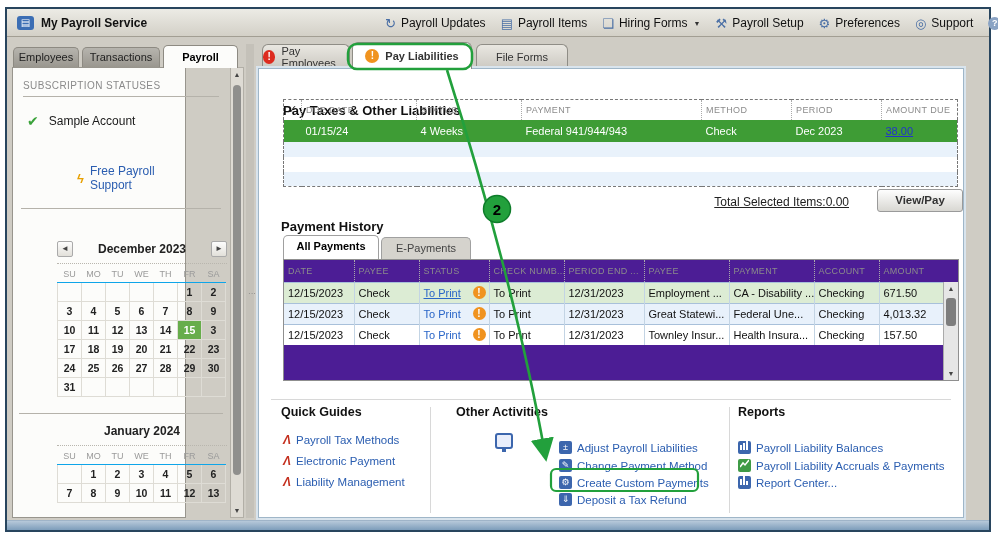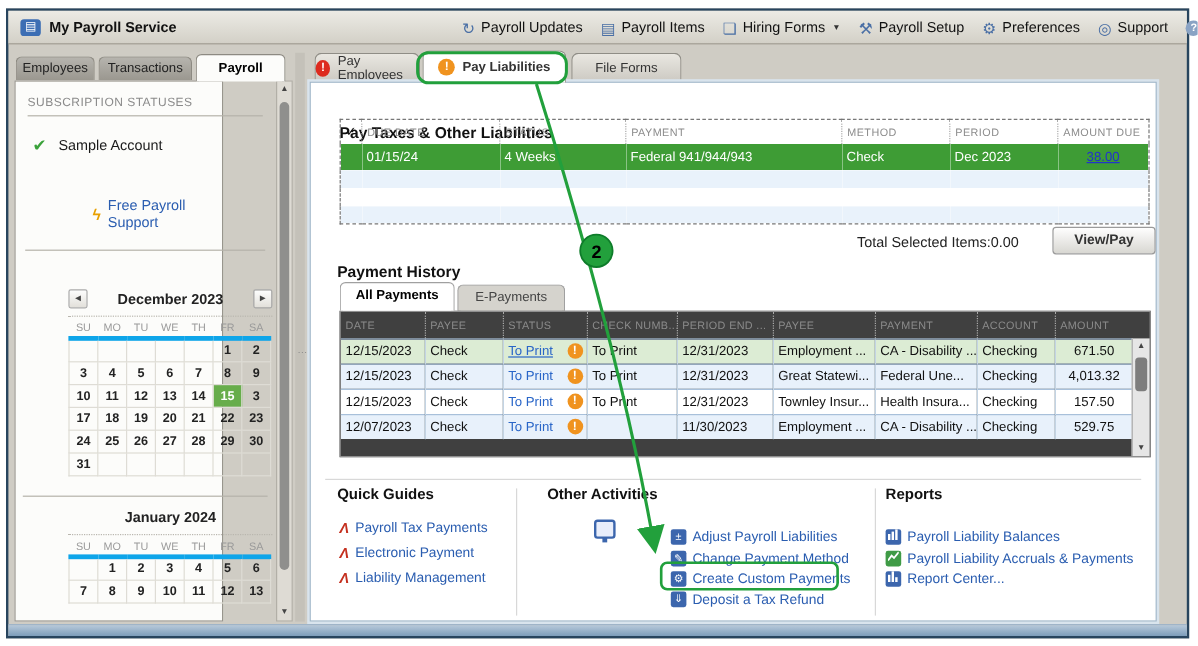--- a/index.html
+++ b/index.html
@@ -55,21 +55,21 @@
   .cal-hd { position:relative; height:20px; }
   .cal-title { text-align:center; font-size:12px; font-weight:bold; color:#222; line-height:18px; }
   .cal-btn { position:absolute; top:1px; width:16px; height:16px; border:1px solid #aaa;
              background:linear-gradient(#fdfdfd,#e2e0da); border-radius:2px; font-size:8px;
              color:#444; text-align:center; line-height:14px; cursor:pointer; }
   .cal-dotted { border-top:1px dotted #b9b6ae; margin:3px 0 2px; }
   table.calgrid { border-collapse:collapse; width:168px; table-layout:fixed; }
   table.calgrid td { width:24px; height:19px; text-align:center; font-size:10.5px; font-weight:bold;
                      color:#222; border:1px solid #dedcd5; }
   table.calgrid tr.wk td { font-weight:normal; color:#9a9a9a; font-size:9px; border:none;
-                           border-bottom:4px solid #0ea5e9; height:16px; }
+                           border-bottom:1px solid #0ea5e9; height:16px; }
   table.calgrid td.sel { background:#67ad4b; color:#fff; }
 
   
   .s-scroll { position:absolute; left:218px; top:23px; width:14px; height:451px;
               background:#dedbd4; border:1px solid #b2afa7; }
   .sc-arr { position:absolute; left:0; width:12px; height:13px; font-size:7px; color:#444;
             text-align:center; line-height:13px; cursor:pointer; }
   .s-thumb { position:absolute; left:2px; top:17px; width:8px; height:390px;
              background:#8f8f8d; border-radius:4px; cursor:grab; }
 
@@ -99,37 +99,37 @@
                table-layout:fixed; border:1px dashed #777; font-size:11px; }
   table.liab th { height:20px; font-size:9px; color:#8b8b8b; font-weight:normal; text-align:left;
                   padding:0 4px; letter-spacing:.4px; border-left:1px dotted #aaa; white-space:nowrap;
                   overflow:hidden; }
   table.liab th:first-child { border-left:none; color:#111; font-weight:bold; font-size:11px; }
   table.liab td { padding:0 4px; white-space:nowrap; overflow:hidden; }
   tr.sel-row { background:#3e9c35; color:#fff; height:22px; }
   tr.sel-row a { color:#2233cc; }
   tr.empty-b { background:#e9f2fb; height:15px; }
   tr.empty-w { background:#fff; height:15px; }
-  .amt { text-align:center; }
+  .amt { text-align:left; }
 
   .total-line { position:absolute; left:290px; top:126px; width:300px; text-align:right;
-                font-size:12px; color:#222; }
+                font-size:12px; color:#222;text-decoration:underline; }
   .btn { position:absolute; left:618px; top:120px; width:86px; height:23px;
          background:linear-gradient(#fefefe,#d8d7d2); border:1px solid #9a9a9a; border-radius:3px;
          font-size:11.5px; font-weight:bold; color:#333; text-align:center; line-height:21px;
          cursor:pointer; }
 
   
   .ph-tab { position:absolute; height:22px; border:1px solid #a0a0a0; border-bottom:none;
             border-radius:5px 5px 0 0; background:#d5d3cd; font-size:11px; color:#444;
             text-align:center; line-height:21px; cursor:pointer; }
   .ph-tab.active { background:#fff; font-weight:bold; color:#000; height:24px; z-index:2; }
 
   .pmt-wrap { position:absolute; left:24px; top:190px; width:676px; height:122px;
-              border:1px solid #8f8f8f; background:#404040; }
+              border:1px solid #8f8f8f; background:#4c1d95; }
   table.pmt { border-collapse:collapse; table-layout:fixed; width:660px; font-size:11px; }
   table.pmt th { height:22px; font-size:9px; color:#8b8b8b; font-weight:normal; text-align:left;
                  padding:0 4px; letter-spacing:.3px; border-left:1px dotted #aaa;
                  white-space:nowrap; overflow:hidden; }
   table.pmt th:first-child { border-left:none; }
   table.pmt td { height:21px; padding:0 4px; border-left:1px solid #c3d4e4; border-top:1px solid #a8c0da;
                  white-space:nowrap; overflow:hidden; color:#111; }
   table.pmt td:first-child { border-left:none; }
   tr.r-green td { background:#dcecd4; }
   tr.r-blue td { background:#e8f1fb; }
@@ -487,46 +487,35 @@
               <td>12/15/2023</td>
               <td>Check</td>
               <td class="stat"><a class="toprint">To Print</a><span class="alert a-orange">!</span></td>
               <td>To Print</td>
               <td>12/31/2023</td>
               <td>Townley Insur...</td>
               <td>Health Insura...</td>
               <td>Checking</td>
               <td class="amt">157.50</td>
             </tr>
-            <tr class="r-blue">
-              <td>12/07/2023</td>
-              <td>Check</td>
-              <td class="stat"><a class="toprint">To Print</a><span class="alert a-orange">!</span></td>
-              <td></td>
-              <td>11/30/2023</td>
-              <td>Employment ...</td>
-              <td>CA - Disability ...</td>
-              <td>Checking</td>
-              <td class="amt">529.75</td>
-            </tr>
           </tbody>
               </table>
           <div class="pmt-scroll">
             <div class="sc-arr" style="top:0;left:1px;">▲</div>
             <div class="p-thumb"></div>
             <div class="sc-arr" style="bottom:0;left:1px;">▼</div>
           </div>
         </div>
 
         <div class="hdiv-main"></div>
 
         <div class="sec-h" style="left:22px;">Quick Guides</div>
         <div class="glink" style="left:24px;top:365px;">
           <span class="ico i-reader">Λ</span>
-          <a class="lnk">Payroll Tax Payments</a>
+          <a class="lnk">Payroll Tax Methods</a>
         </div>
         <div class="glink" style="left:24px;top:386px;">
           <span class="ico i-reader">Λ</span>
           <a class="lnk">Electronic Payment</a>
         </div>
         <div class="glink" style="left:24px;top:407px;">
           <span class="ico i-reader">Λ</span>
           <a class="lnk">Liability Management</a>
         </div>
 

